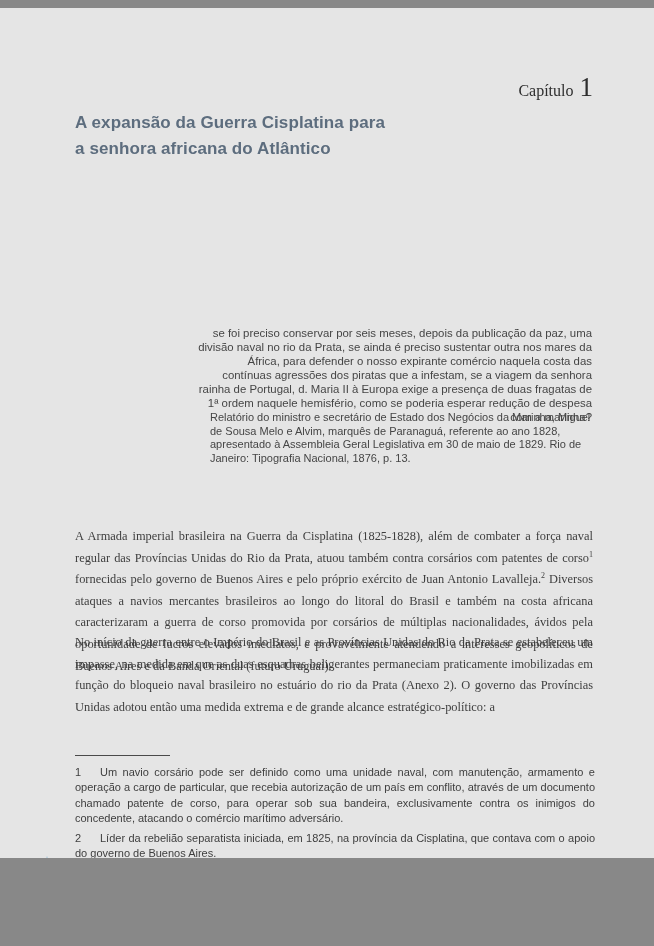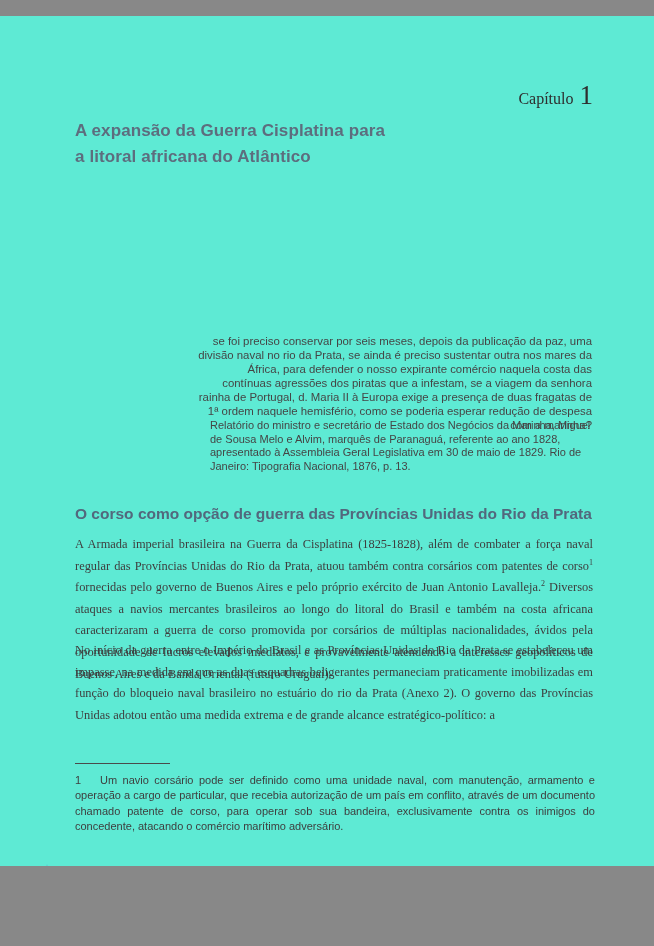--- a/index.html
+++ b/index.html
@@ -1,22 +1,22 @@
 <!DOCTYPE html>
 <html><head>
 <meta charset="utf-8">
 <style>
   * { margin: 0; padding: 0; box-sizing: border-box; }
   html, body { background: #888; }
   .page {
     position: relative;
     width: 654px;
     height: 850px;
-    margin: 16px auto;
-    background: #5eead4;
+    margin: 8px auto;
+    background: #e5e5e5;
     overflow: hidden;
     font-family: "Liberation Sans", sans-serif;
     color: #3e3e3e;
   }
   
   .chapter-label {
     position: absolute;
     top: 64px;
     right: 61px;
     font-family: "Liberation Serif", serif;
@@ -172,37 +172,39 @@
 <body>
 
 <div class="page">
 
   <div class="chapter-label">
     <span>Capítulo</span><span class="chap-num">1</span>
   </div>
 
   <h1 class="title">
     <span>A expansão da Guerra Cisplatina para</span><br>
-    <span>a litoral africana do Atlântico</span>
+    <span>a senhora africana do Atlântico</span>
   </h1>
 
   <div class="quote">se foi preciso conservar por seis meses, depois da publicação da paz, uma divisão naval no rio da Prata, se ainda é preciso sustentar outra nos mares da África, para defender o nosso expirante comércio naquela costa das contínuas agressões dos piratas que a infestam, se a viagem da senhora rainha de Portugal, d. Maria II à Europa exige a presença de duas fragatas de 1ª ordem naquele hemisfério, como se poderia esperar redução de despesa com a marinha?</div>
   <div class="citation">Relatório do ministro e secretário de Estado dos Negócios da Marinha, Miguel de Sousa Melo e Alvim, marquês de Paranaguá, referente ao ano 1828, apresentado à Assembleia Geral Legislativa em 30 de maio de 1829. Rio de Janeiro: Tipografia Nacional, 1876, p. 13.</div>
 
-  <h2 class="section-heading">O corso como opção de guerra das Províncias Unidas do Rio da Prata</h2>
 
   <p class="para para-1">
     <span>A Armada imperial brasileira na Guerra da Cisplatina (1825-1828), além de combater a força naval regular das Províncias Unidas do Rio da Prata, atuou também contra corsários com patentes de corso</span><sup>1</sup><span> fornecidas pelo governo de Buenos Aires e pelo próprio exército de Juan Antonio Lavalleja.</span><sup>2</sup><span> Diversos ataques a navios mercantes brasileiros ao longo do litoral do Brasil e também na costa africana caracterizaram a guerra de corso promovida por corsários de múltiplas nacionalidades, ávidos pela oportunidade de lucros elevados imediatos, e provavelmente atendendo a interesses geopolíticos de Buenos Aires e da Banda Oriental (futuro Uruguai).</span>
   </p>
   <p class="para para-2">No início da guerra entre o Império do Brasil e as Províncias Unidas do Rio da Prata se estabeleceu um impasse, na medida em que as duas esquadras beligerantes permaneciam praticamente imobilizadas em função do bloqueio naval brasileiro no estuário do rio da Prata (Anexo 2). O governo das Províncias Unidas adotou então uma medida extrema e de grande alcance estratégico-político: a</p>
 
   <div class="footnote-rule"></div>
   <div class="footnotes">
     <div class="footnote">
       <span class="fn-num">1</span><span>Um navio corsário pode ser definido como uma unidade naval, com manutenção, armamento e operação a cargo de particular, que recebia autorização de um país em conflito, através de um documento chamado patente de corso, para operar sob sua bandeira, exclusivamente contra os inimigos do concedente, atacando o comércio marítimo adversário.</span>
+    </div>
+    <div class="footnote">
+      <span class="fn-num">2</span><span>Líder da rebelião separatista iniciada, em 1825, na província da Cisplatina, que contava com o apoio do governo de Buenos Aires.</span>
     </div>
   </div>
 
 
   <div class="watermark">
     <span class="sun-logo">
       <svg id="sun-svg" viewBox="0 0 110 110" width="110" height="110" xmlns="http://www.w3.org/2000/svg">
           <polygon points="52.0,3.0 47.6,29.4 56.4,29.4" fill="#5b9fc9"></polygon>
           <polygon points="66.2,11.3 55.7,29.3 64.1,32.0" fill="#5b9fc9"></polygon>
           <polygon points="82.6,12.9 63.5,31.7 70.6,36.9" fill="#5b9fc9"></polygon>

